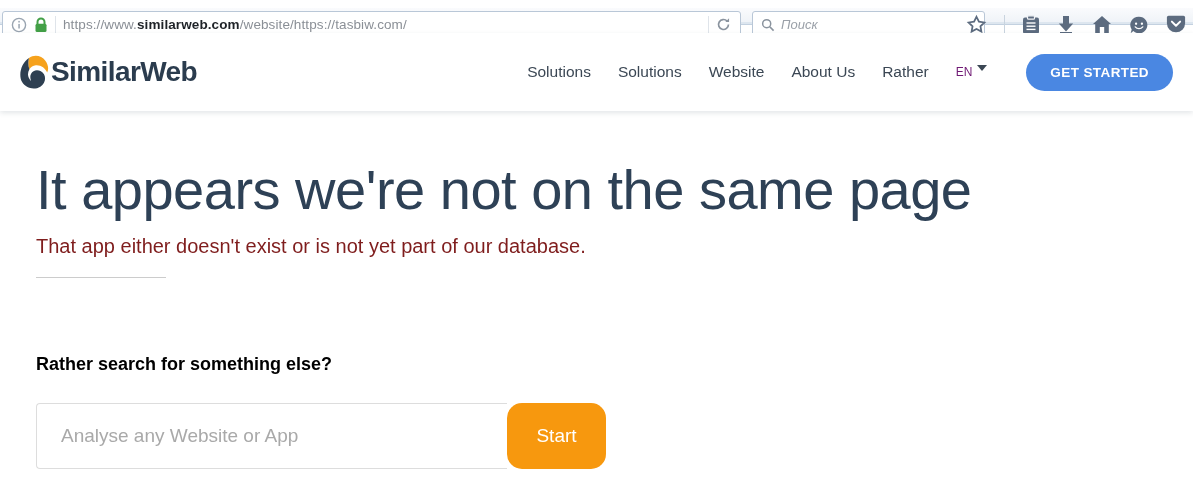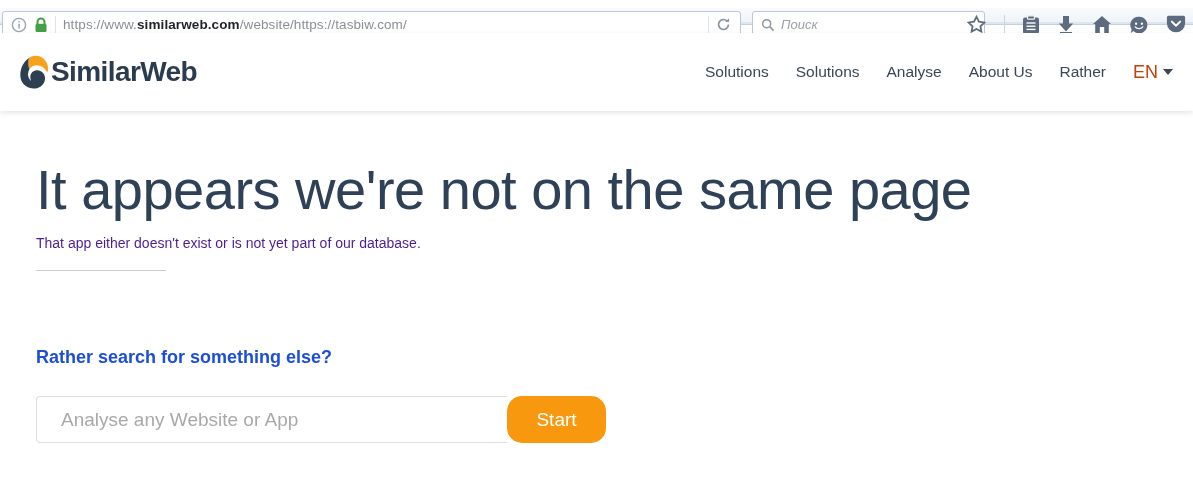--- a/index.html
+++ b/index.html
@@ -44,36 +44,36 @@
   
   .site-header {
     position:absolute; top:33px; left:0; right:0; height:78px; background:#fff;
     box-shadow:0 2px 5px rgba(40,60,80,0.13);
     display:flex; align-items:center; padding:0 20px 0 18px; z-index:2;
   }
   .logo { display:flex; align-items:center; gap:2px; cursor:pointer; }
   .logo-text { font-size:28px; font-weight:700; color:#2b3c4e; letter-spacing:-0.6px; }
   .nav { margin-left:auto; display:flex; align-items:center; gap:27px; }
   .nav-link { font-size:15.5px; color:#3b4754; cursor:pointer; white-space:nowrap; }
-  .lang { display:flex; align-items:center; gap:5px; font-size:18px; color:#c2410c; cursor:pointer; }
+  .lang { display:flex; align-items:flex-start; gap:5px; font-size:12px; color:#701a75; cursor:pointer; }
   .caret-down { width:0; height:0; border-left:5px solid transparent; border-right:5px solid transparent; border-top:6px solid #3b4754; }
   .cta-btn {
     margin-left:12px; background:#4a87e2; color:#fff; border:none; cursor:pointer;
     font-family:"Liberation Sans", sans-serif;
     font-size:13.5px; font-weight:700; letter-spacing:0.4px;
     padding:11px 24px; border-radius:20px;
   }
 
   
   .main { position:absolute; top:111px; left:36px; right:42px; }
   .page-title { margin-top:46px; font-size:56px; font-weight:500; color:#2e4156; letter-spacing:-0.5px; }
-  .page-subtitle { margin-top:13px; font-size:14px; color:#4c1d95; }
+  .page-subtitle { margin-top:13px; font-size:20px; color:#7f1d1d; }
   .divider { margin-top:19px; width:130px; height:1px; background:#ccc; }
-  .prompt { margin-top:76px; font-size:18px; font-weight:600; color:#1d4ed8; }
-  .search-form { margin-top:28px; display:flex; width:570px; height:47px; }
+  .prompt { margin-top:76px; font-size:18px; font-weight:600; color:#000000; }
+  .search-form { margin-top:28px; display:flex; width:570px; height:66px; }
   .analyse-input {
     flex:1; border:1px solid #ddd; border-right:none; border-radius:4px 0 0 4px;
     padding:0 24px; font-size:19px; color:#444; outline:none;
     font-family:"Liberation Sans", sans-serif;
   }
   .analyse-input::placeholder { color:#a9a9a9; }
   .start-btn {
     width:99px; border:none; cursor:pointer; background:#f7980e; color:#fff;
     font-size:19px; border-radius:15px; font-family:"Liberation Sans", sans-serif;
   }
@@ -169,27 +169,28 @@
     <div class="logo">
       <svg width="31" height="35" viewBox="0 0 34 38">
         <path fill="#f6a21d" d="M12 3 C18 -1 26 0.5 30 6 C33 10 34 15 32 19 C30 14 25 10.5 19.5 11 C16.5 11.3 14 13 12.5 15.5 C11 11.5 11 7 12 3 Z"></path>
         <path fill="#2e3f51" d="M12 3 C11 7 11 11.5 12.5 15.5 C10 20 10.5 25 14.5 28.5 C12.5 24 13.5 19.5 17 17.5 C21 15.3 26 17 28.5 21 C31 25.5 29.5 31.5 24.5 34.5 C18 38.5 8.5 36.5 4.5 29.5 C0 21.5 3.5 8.5 12 3 Z"></path>
       </svg>
       <span class="logo-text">SimilarWeb</span>
     </div>
     <nav class="nav">
       <span class="nav-link">Solutions</span>
       <span class="nav-link">Solutions</span>
-      <span class="nav-link">Analyse</span>
+      <span class="nav-link">Website</span>
       <span class="nav-link">About Us</span>
       <span class="nav-link">Rather</span>
       <span class="lang">
         <span>EN</span>
         <span class="caret-down"></span>
       </span>
+      <button class="cta-btn">GET STARTED</button>
     </nav>
   </div>
 
   <div class="main">
     <h1 class="page-title">It appears we're not on the same page</h1>
     <p class="page-subtitle">That app either doesn't exist or is not yet part of our database.</p>
     <div class="divider"></div>
     <p class="prompt">Rather search for something else?</p>
     <div class="search-form">
       <input type="text" class="analyse-input" placeholder="Analyse any Website or App" style="">

